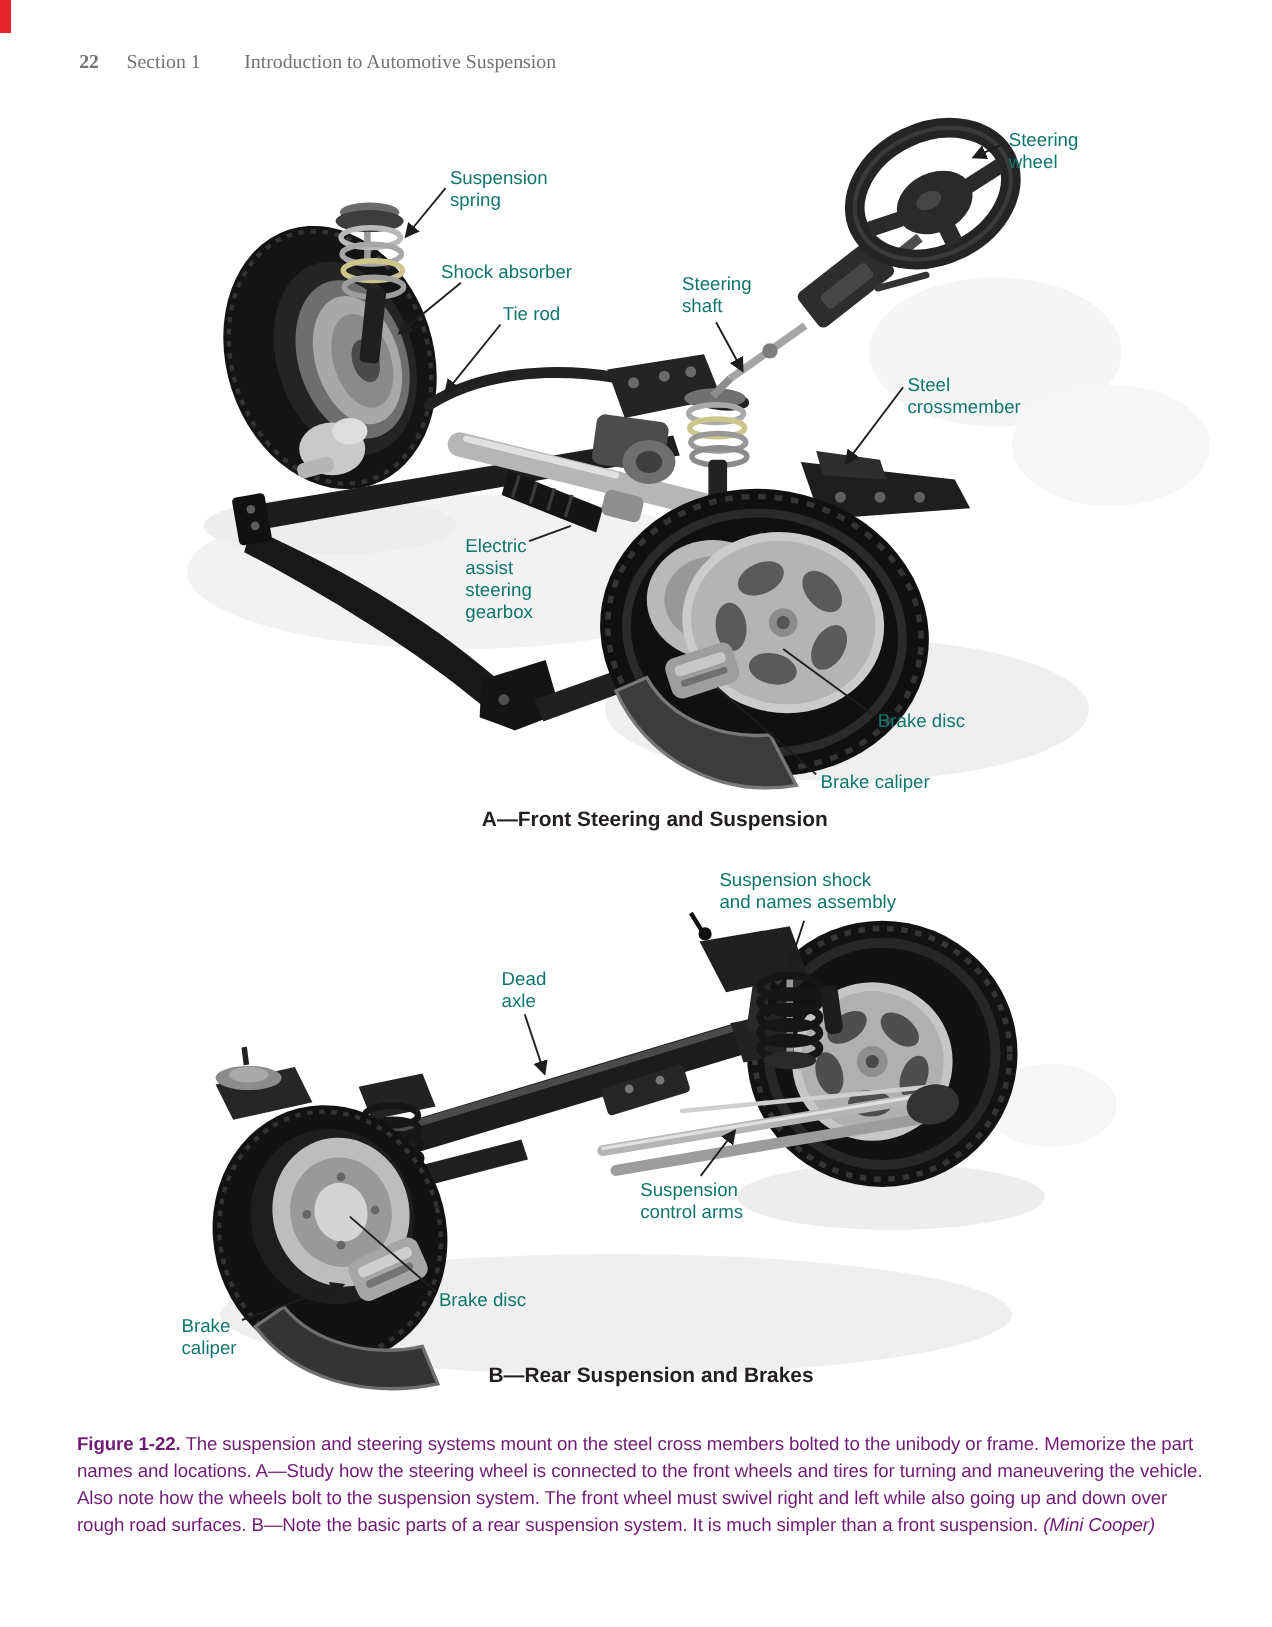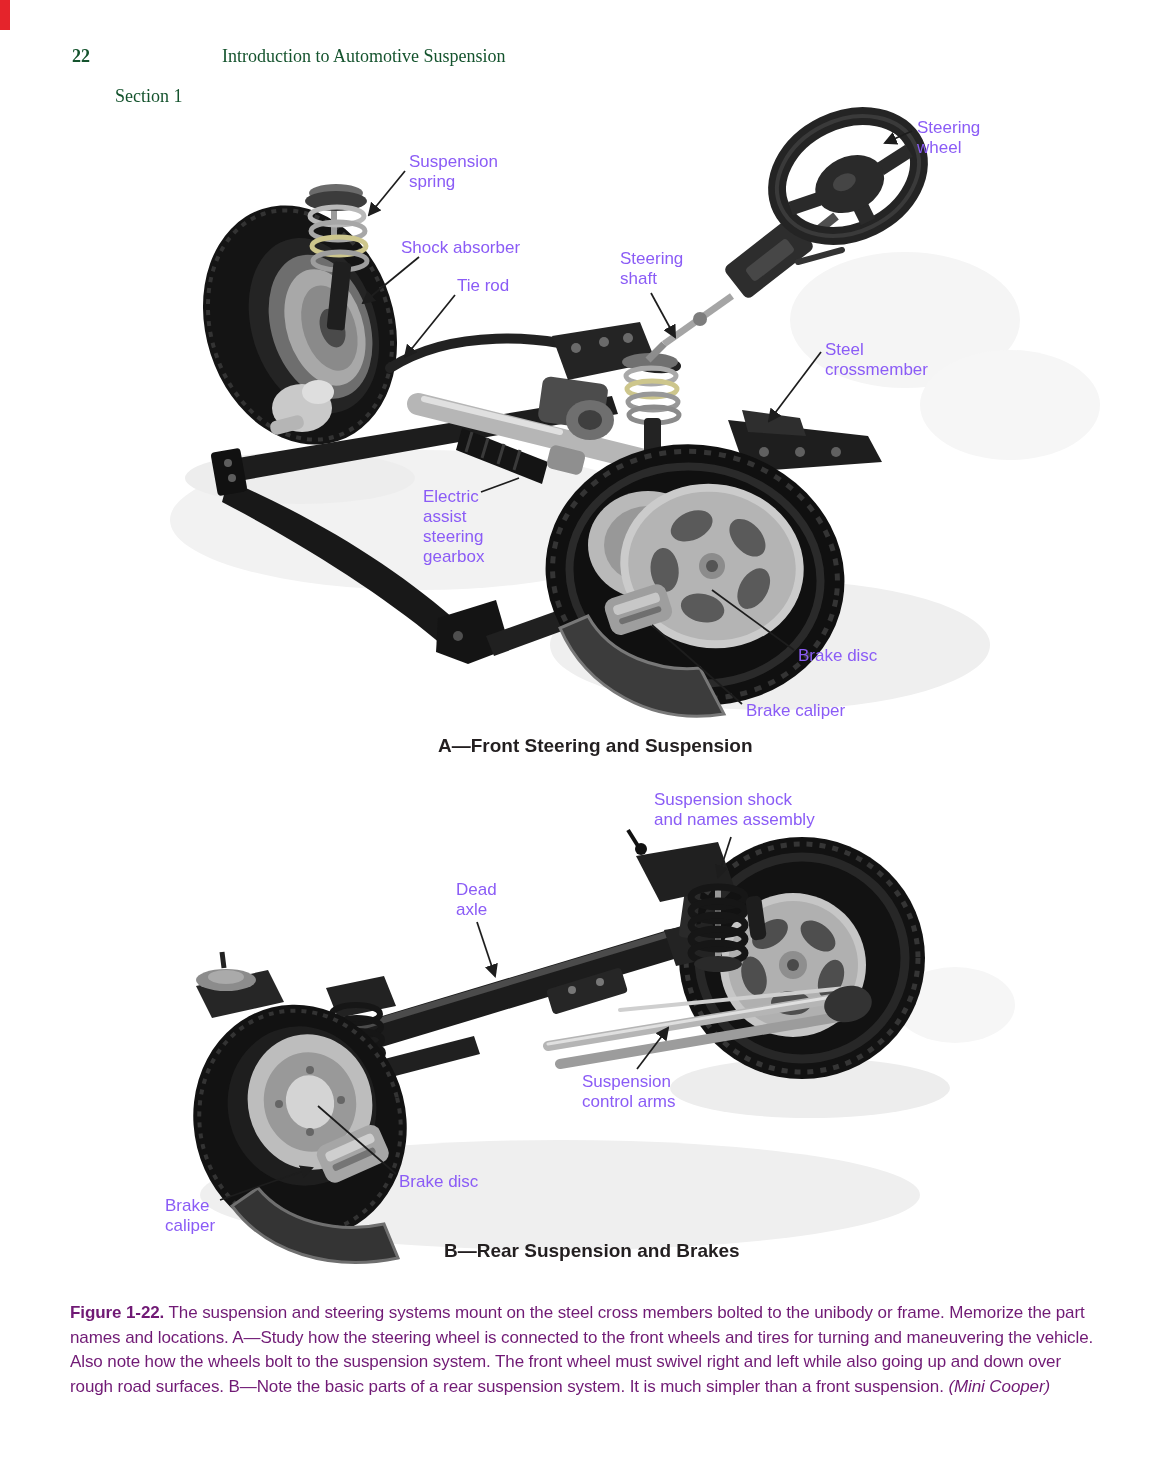--- a/index.html
+++ b/index.html
@@ -1,24 +1,24 @@
 <!DOCTYPE html>
 <html><head>
 <meta charset="utf-8">
 <style>
   html,body{margin:0;padding:0;background:#ffffff;}
   .page{position:relative;width:1156px;height:1479px;background:#ffffff;overflow:hidden;
         font-family:"Liberation Sans", sans-serif;color:#231f20;}
   .header{position:absolute;top:46px;left:0;width:100%;height:24px;
-          font-family:"Liberation Serif", serif;font-size:18px;color:#14532d;}
+          font-family:"Liberation Serif", serif;font-size:18px;color:#737373;}
   .header .pgnum{position:absolute;left:72px;top:0;font-weight:bold;}
-  .header .sect{position:absolute;left:115px;top:0;margin-top:40px;}
+  .header .sect{position:absolute;left:115px;top:0;}
   .header .title{position:absolute;left:222px;top:0;}
   .art{position:absolute;left:0;top:0;}
-  .lbl{position:absolute;font-size:17px;line-height:20px;color:#8b5cf6;white-space:pre-line;}
+  .lbl{position:absolute;font-size:17px;line-height:20px;color:#0f766e;white-space:pre-line;}
   .figcap{position:absolute;font-size:19px;font-weight:bold;color:#231f20;}
   .caption{position:absolute;left:70px;top:1284px;width:1024px;font-size:17px;line-height:24.5px;
            color:#701a75;letter-spacing:-0.1px;}
   .caption b{font-weight:bold;}
   .caption i{font-style:italic;}
   .red-mark{position:absolute;left:0;top:0;width:10px;height:30px;background:#e5242b;}
 </style>
 </head>
 <body>
 

